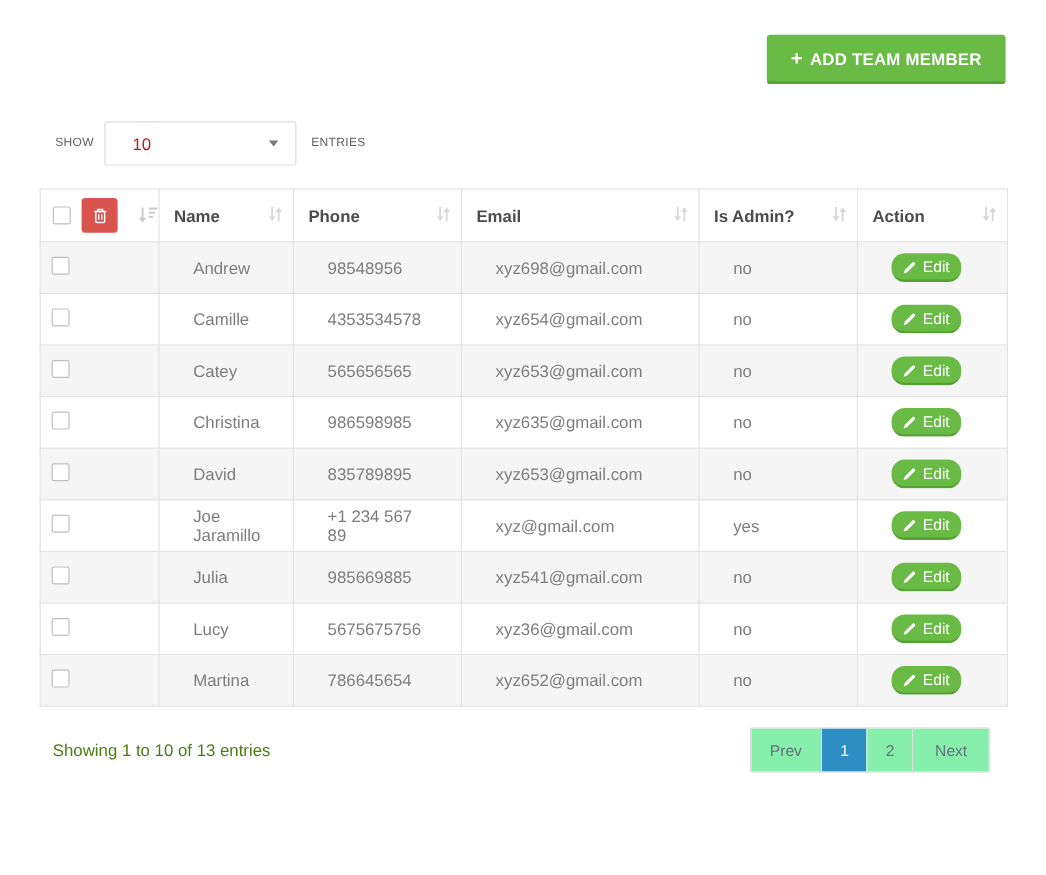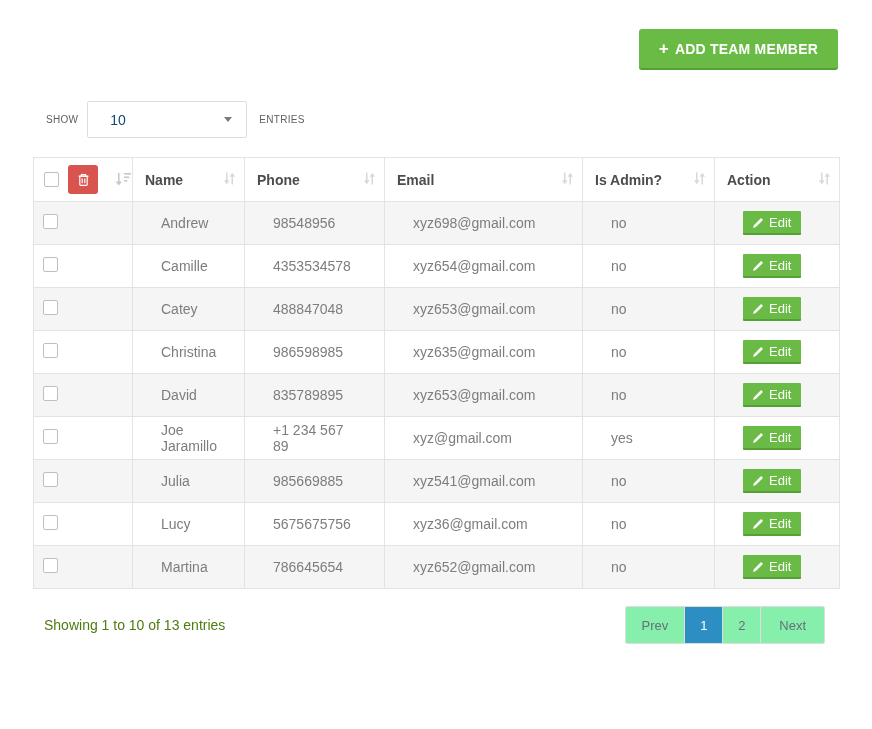--- a/index.html
+++ b/index.html
@@ -73,21 +73,21 @@
     border: 1px solid #ddd;
     border-radius: 2px;
     margin: 0 12px 0 9px;
     display: flex;
     align-items: center;
     justify-content: space-between;
     padding: 0 14px 0 22px;
     cursor: pointer;
     background: #fff;
   }
-  .select-box .value { font-size: 14px; color: #0c4a6e; }
+  .select-box .value { font-size: 14px; color: #b91c1c; }
   .caret {
     width: 0; height: 0;
     border-left: 4px solid transparent;
     border-right: 4px solid transparent;
     border-top: 5px solid #7a7a7a;
   }
   .search-input {
     width: 192px;
     height: 37px;
     border: 1px solid #ddd;
@@ -164,21 +164,21 @@
     justify-content: center;
     cursor: pointer;
     flex: none;
   }
   .sort-amount { margin-left: 8px; cursor: pointer; }
   .edit-btn {
     background: var(--green);
     color: #fff;
     border: none;
     border-bottom: 2px solid var(--green-dark);
-    border-radius: 1px;
+    border-radius: 11px;
     font-family: "Liberation Sans", sans-serif;
     font-size: 13px;
     padding: 4px 10px 3px 9px;
     display: inline-flex;
     align-items: center;
     gap: 5px;
     cursor: pointer;
   }
 
   
@@ -368,21 +368,21 @@
           </span>
           <span>Edit</span>
         </button>
       </td>
     </tr>
           <tr>
       <td style="padding-left:11px;">
         <span class="checkbox"></span>
       </td>
       <td>Catey</td>
-      <td>488847048</td>
+      <td>565656565</td>
       <td>xyz653@gmail.com</td>
       <td>no</td>
       <td>
         <button class="edit-btn">
           <span style="display:inline-flex;">
             <svg width="12" height="12" viewBox="0 0 12 12" fill="#ffffff">
               <path d="M1 11 L1.9 8.2 L8.6 1.5 C8.9 1.2 9.4 1.2 9.7 1.5 L10.5 2.3 C10.8 2.6 10.8 3.1 10.5 3.4 L3.8 10.1 L1 11 Z"></path>
             </svg>
           </span>
           <span>Edit</span>

